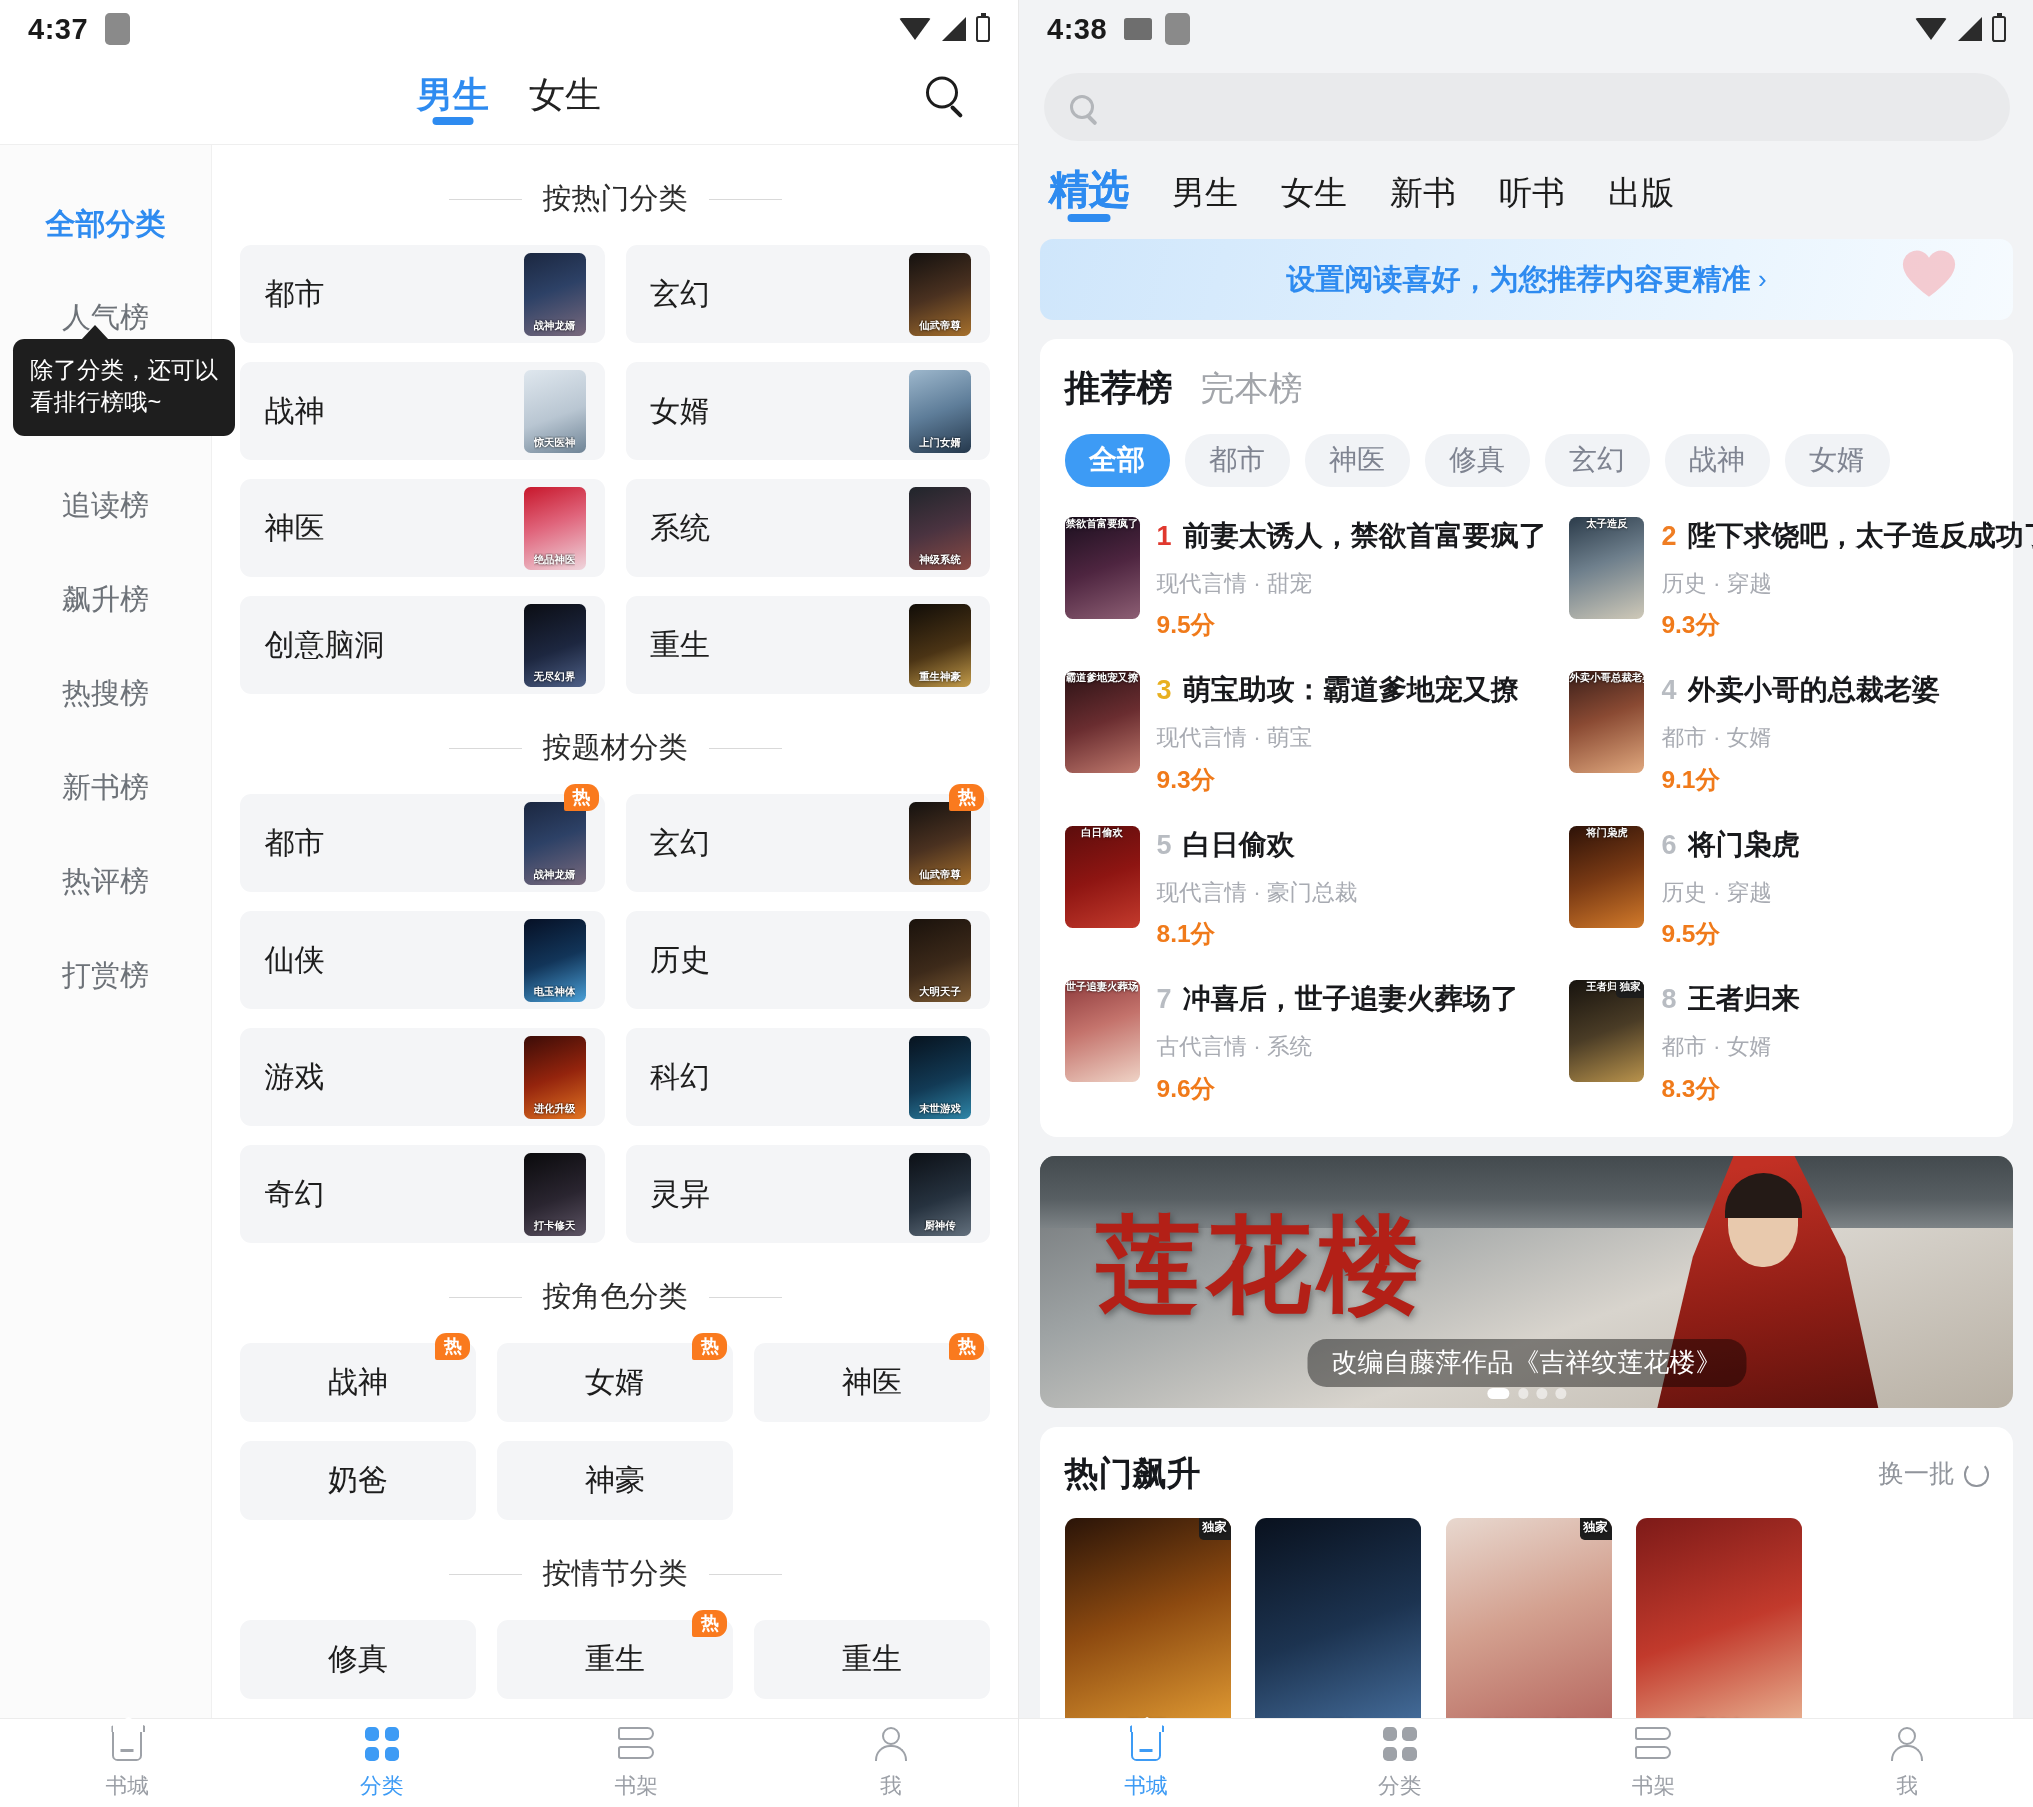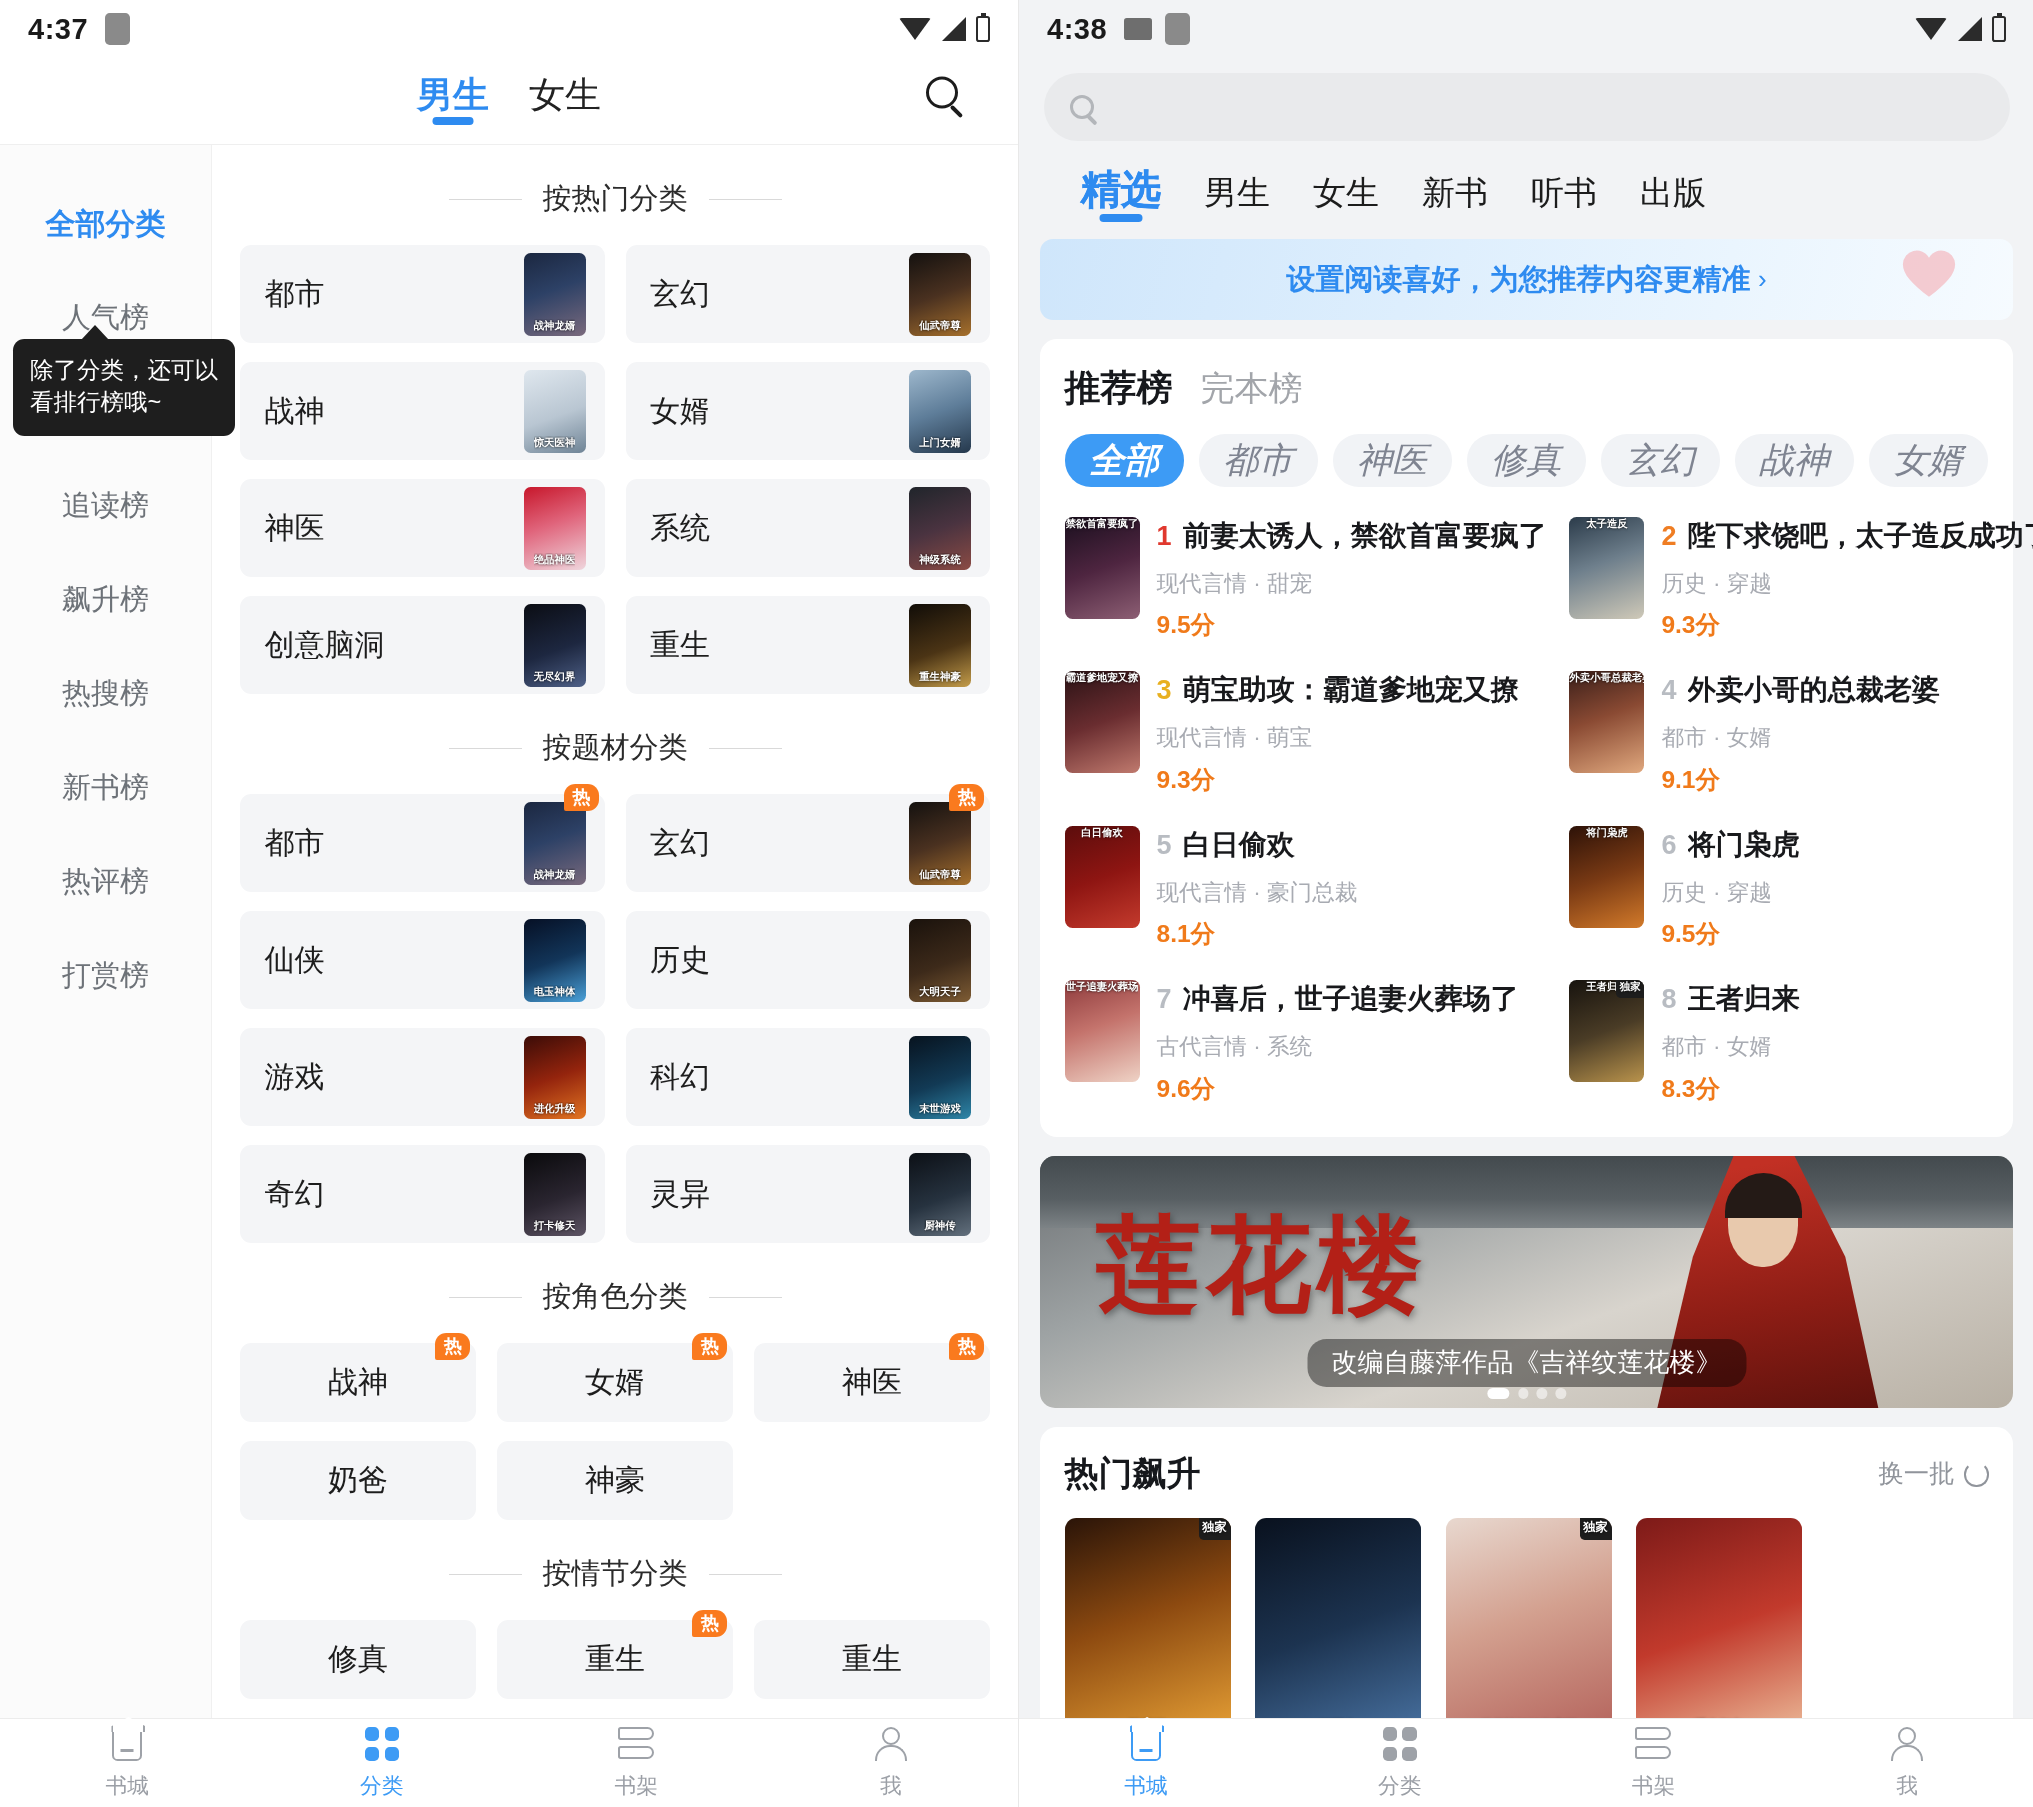--- a/index.html
+++ b/index.html
@@ -77,41 +77,41 @@
   .phone-right { width:1015px; height:1808px; background:#f2f3f5; position:relative;
     display:flex; flex-direction:column; }
   .r-searchbar { margin:15px 24.5px 0 24.5px; height:68px; background:#e9eaec;
     border-radius:34px; display:flex; align-items:center; padding:0 26px; flex:0 0 auto; }
   .mag2 { width:24.5px;height:24.5px;border:3.8px solid #b3b6ba;border-radius:50%;position:relative;}
   .mag2:after{content:"";position:absolute;right:-7.5px;bottom:-5.6px;width:12.2px;height:3.8px;
     background:#b3b6ba;transform:rotate(45deg);border-radius:1.9px;}
 
   .r-tabs { display:flex; align-items:flex-end; gap:43px; padding:28px 28px 0 30px; flex:0 0 auto; }
   .rtab { font-size:33px; color:#1c1c1c; position:relative; padding-bottom:13px; line-height:1; }
-  .rtab.active { color:#2e8bf0; font-weight:800; font-size:40px;margin-left:32px;
+  .rtab.active { color:#2e8bf0; font-weight:800; font-size:40px;
     -webkit-text-stroke:0.5px #2e8bf0; }
   .rtab.active:after { content:""; position:absolute; left:50%; transform:translateX(-50%);
     bottom:0; width:43px; height:8.5px; border-radius:4.7px; background:#2e8bf0; }
 
   .r-scroll { flex:1; overflow:hidden; padding:0 21px; }
   .pref-banner { margin-top:17px; height:81px; border-radius:13px;
     background:linear-gradient(105deg,#cfe6fb 0%,#ddeefd 38%,#eaf5fe 70%,#f6fbff 100%);
     display:flex; align-items:center; justify-content:center; position:relative;
     overflow:hidden; }
   .pref-banner .txt { font-size:29px; color:#2e8bf0; font-weight:600; z-index:2; }
   .pref-banner .arr { color:#2e8bf0; font-size:26px; margin-left:7.5px; z-index:2; }
   .pref-heart { position:absolute; right:56px; top:9.4px; width:56px; height:51px; z-index:1; opacity:.55;}
 
   .rank-card { margin-top:19px; background:#fff; border-radius:17px; padding:24.5px 24.5px 21px 24.5px; }
   .rank-tabs { display:flex; align-items:baseline; gap:28px; }
   .rk-tab { font-size:34px; color:#a2a5aa; }
   .rk-tab.active { font-size:36px; color:#16181c; font-weight:800; }
   .chips { display:flex; gap:15px; margin-top:21px; }
   .f-chip { height:53px; border-radius:26px; background:#f1f3f6; color:#7f8491;
-    font-size:35px; display:flex; align-items:center; padding:0 24.5px;font-style:italic; }
+    font-size:28px; display:flex; align-items:center; padding:0 24.5px; }
   .f-chip.active { background:#3d9bf5; color:#fff; font-weight:600; }
 
   .book-grid { display:grid; grid-template-columns:1fr 1fr; gap:9.4px 22.6px; margin-top:21px; }
   .book { display:flex; gap:17px; padding:9.4px 0 11.3px 0; }
   .bk-cover { width:75px; height:102px; border-radius:7.5px; flex:0 0 auto; overflow:hidden;
     background-size:cover; background-position:center; position:relative;
     display:flex; align-items:flex-start; justify-content:center;font-family:Liberation Mono, monospace; }
   .bk-cover span { font-size:10.4px; color:#fff; font-weight:700; text-shadow:0 0 2.8px #000;
     padding-bottom:3.8px; white-space:nowrap; overflow:hidden; }
   .excl { position:absolute; top:0; right:0; background:#1d1d1d; color:#fff; font-size:12.2px;

